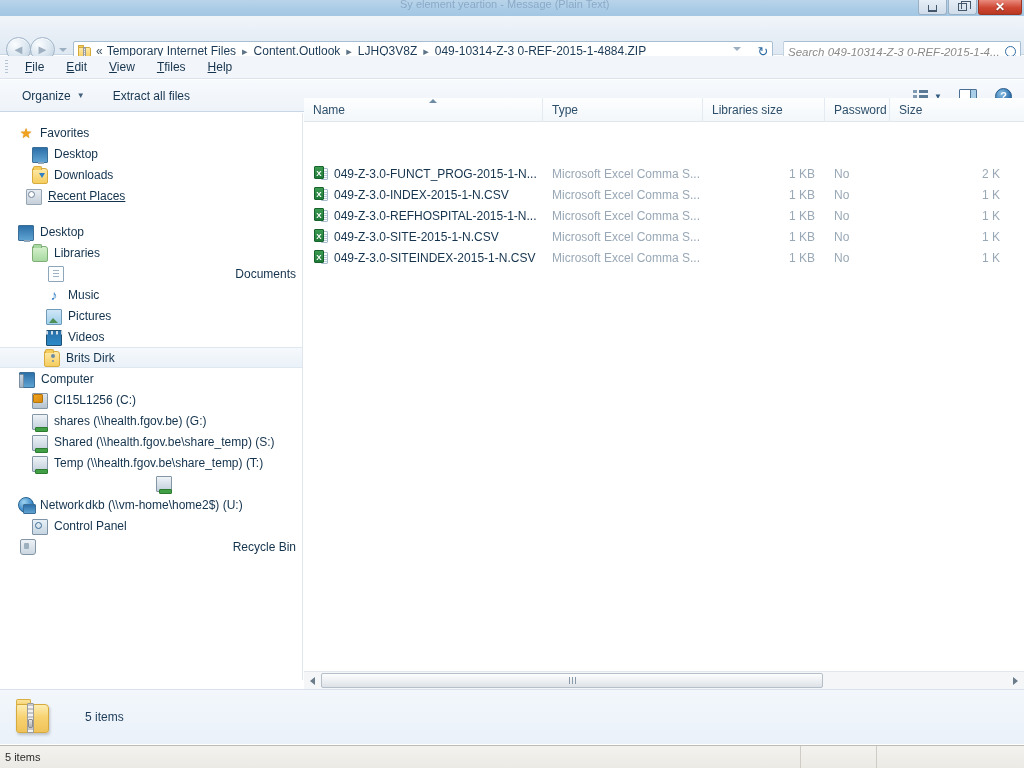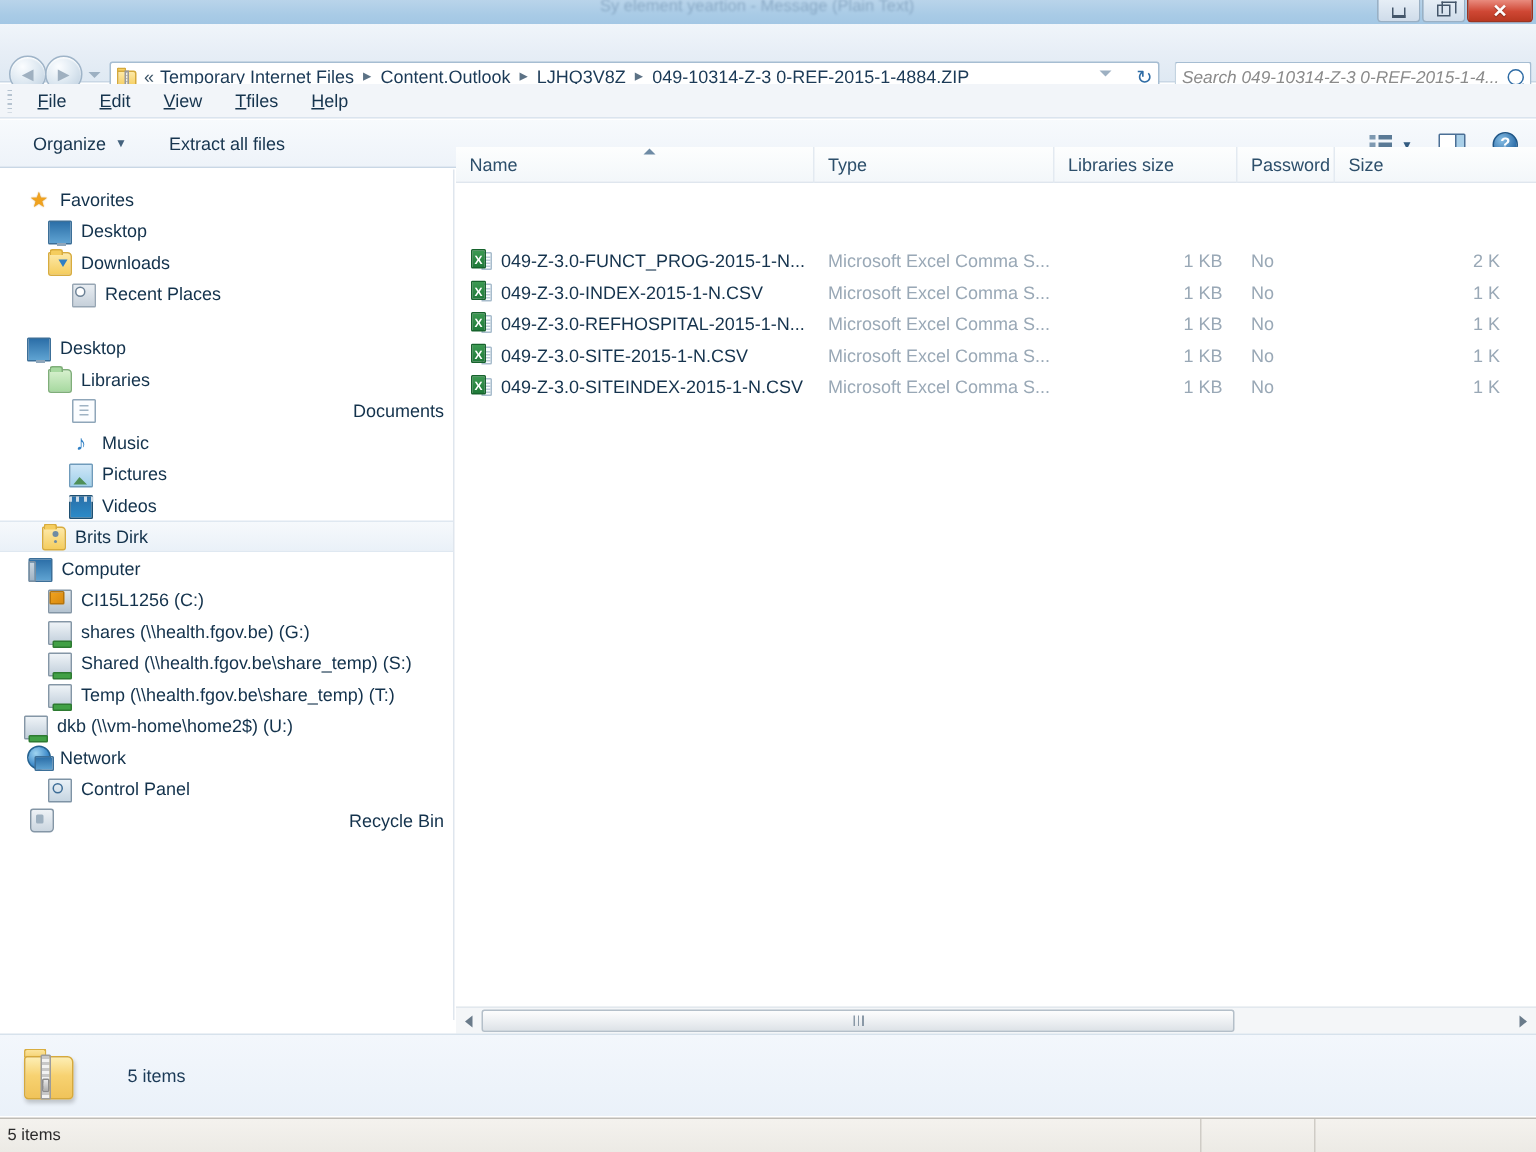--- a/index.html
+++ b/index.html
@@ -351,21 +351,21 @@
         <span>Favorites</span>
       </div>
       <div class="navrow" style="padding-left: 32px;">
         <span class="ico ic-desktop"></span>
         <span>Desktop</span>
       </div>
       <div class="navrow" style="padding-left: 32px;">
         <span class="ico ic-folder ic-dl"></span>
         <span>Downloads</span>
       </div>
-      <div class="navrow" style="padding-left: 48px;">
+      <div class="navrow" style="padding-left: 26px; text-decoration: underline;">
         <span class="ico ic-recent"></span>
         <span>Recent Places</span>
       </div>
     </div>
   <div class="navspacer"></div>
   <div id="nav-g1">
       <div class="navrow" style="padding-left: 18px;">
         <span class="ico ic-desktop"></span>
         <span>Desktop</span>
       </div>
@@ -382,21 +382,21 @@
         <span>Music</span>
       </div>
       <div class="navrow" style="padding-left: 46px;">
         <span class="ico ic-pic"></span>
         <span>Pictures</span>
       </div>
       <div class="navrow" style="padding-left: 46px;">
         <span class="ico ic-vid"></span>
         <span>Videos</span>
       </div>
-      <div class="navrow selected" style="padding-left: 28px; text-align: right;">
+      <div class="navrow selected" style="padding-left: 44px; text-align: right;">
         <span class="ico ic-user"></span>
         <span>Brits Dirk</span>
       </div>
       <div class="navrow" style="padding-left: 18px;">
         <span class="ico ic-computer"></span>
         <span>Computer</span>
       </div>
       <div class="navrow" style="padding-left: 32px;">
         <span class="ico ic-hdd"></span>
         <span>CI15L1256 (C:)</span>
@@ -406,21 +406,21 @@
         <span>shares (\\health.fgov.be) (G:)</span>
       </div>
       <div class="navrow" style="padding-left: 32px;">
         <span class="ico ic-net"></span>
         <span>Shared (\\health.fgov.be\share_temp) (S:)</span>
       </div>
       <div class="navrow" style="padding-left: 32px;">
         <span class="ico ic-net"></span>
         <span>Temp (\\health.fgov.be\share_temp) (T:)</span>
       </div>
-      <div class="navrow" style="padding-left: 16px;">
+      <div class="navrow" style="padding-left: 32px; flex-direction: column;">
         <span class="ico ic-net"></span>
         <span>dkb (\\vm-home\home2$) (U:)</span>
       </div>
       <div class="navrow" style="padding-left: 18px;">
         <span class="ico ic-globe"></span>
         <span>Network</span>
       </div>
       <div class="navrow" style="padding-left: 32px;">
         <span class="ico ic-cp"></span>
         <span>Control Panel</span>

